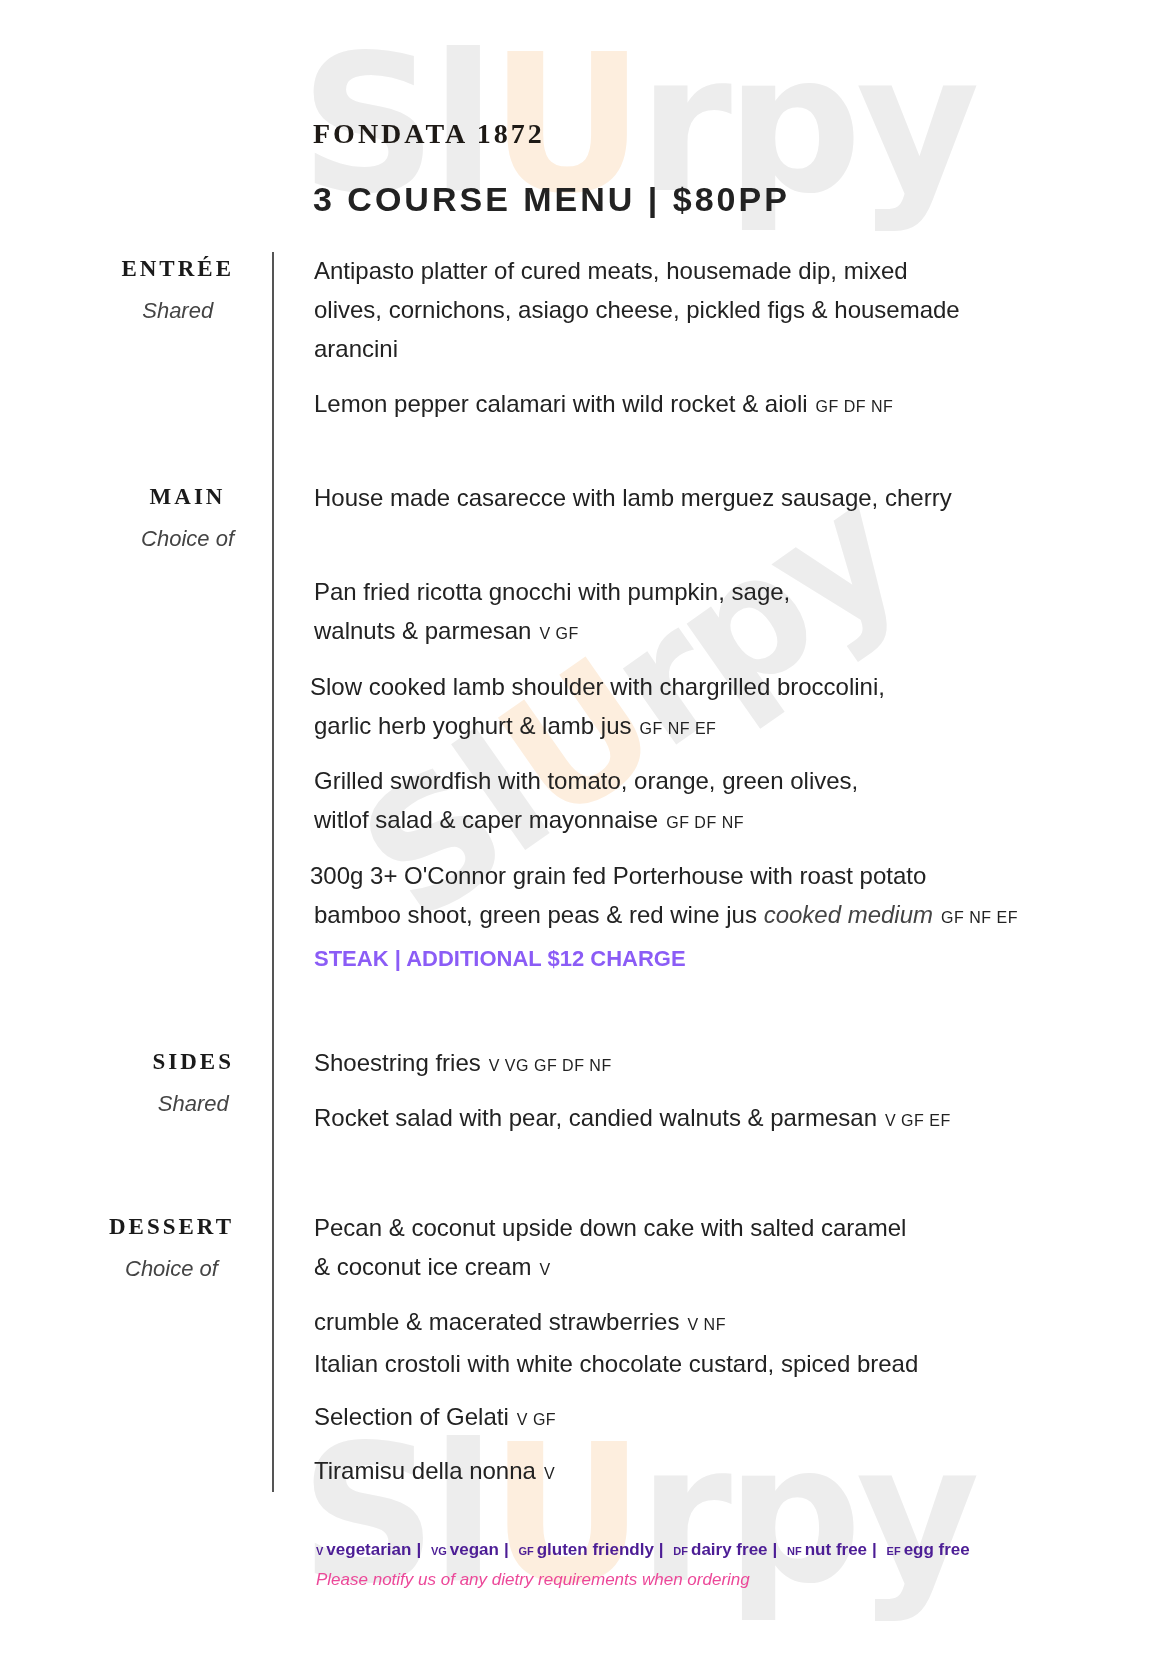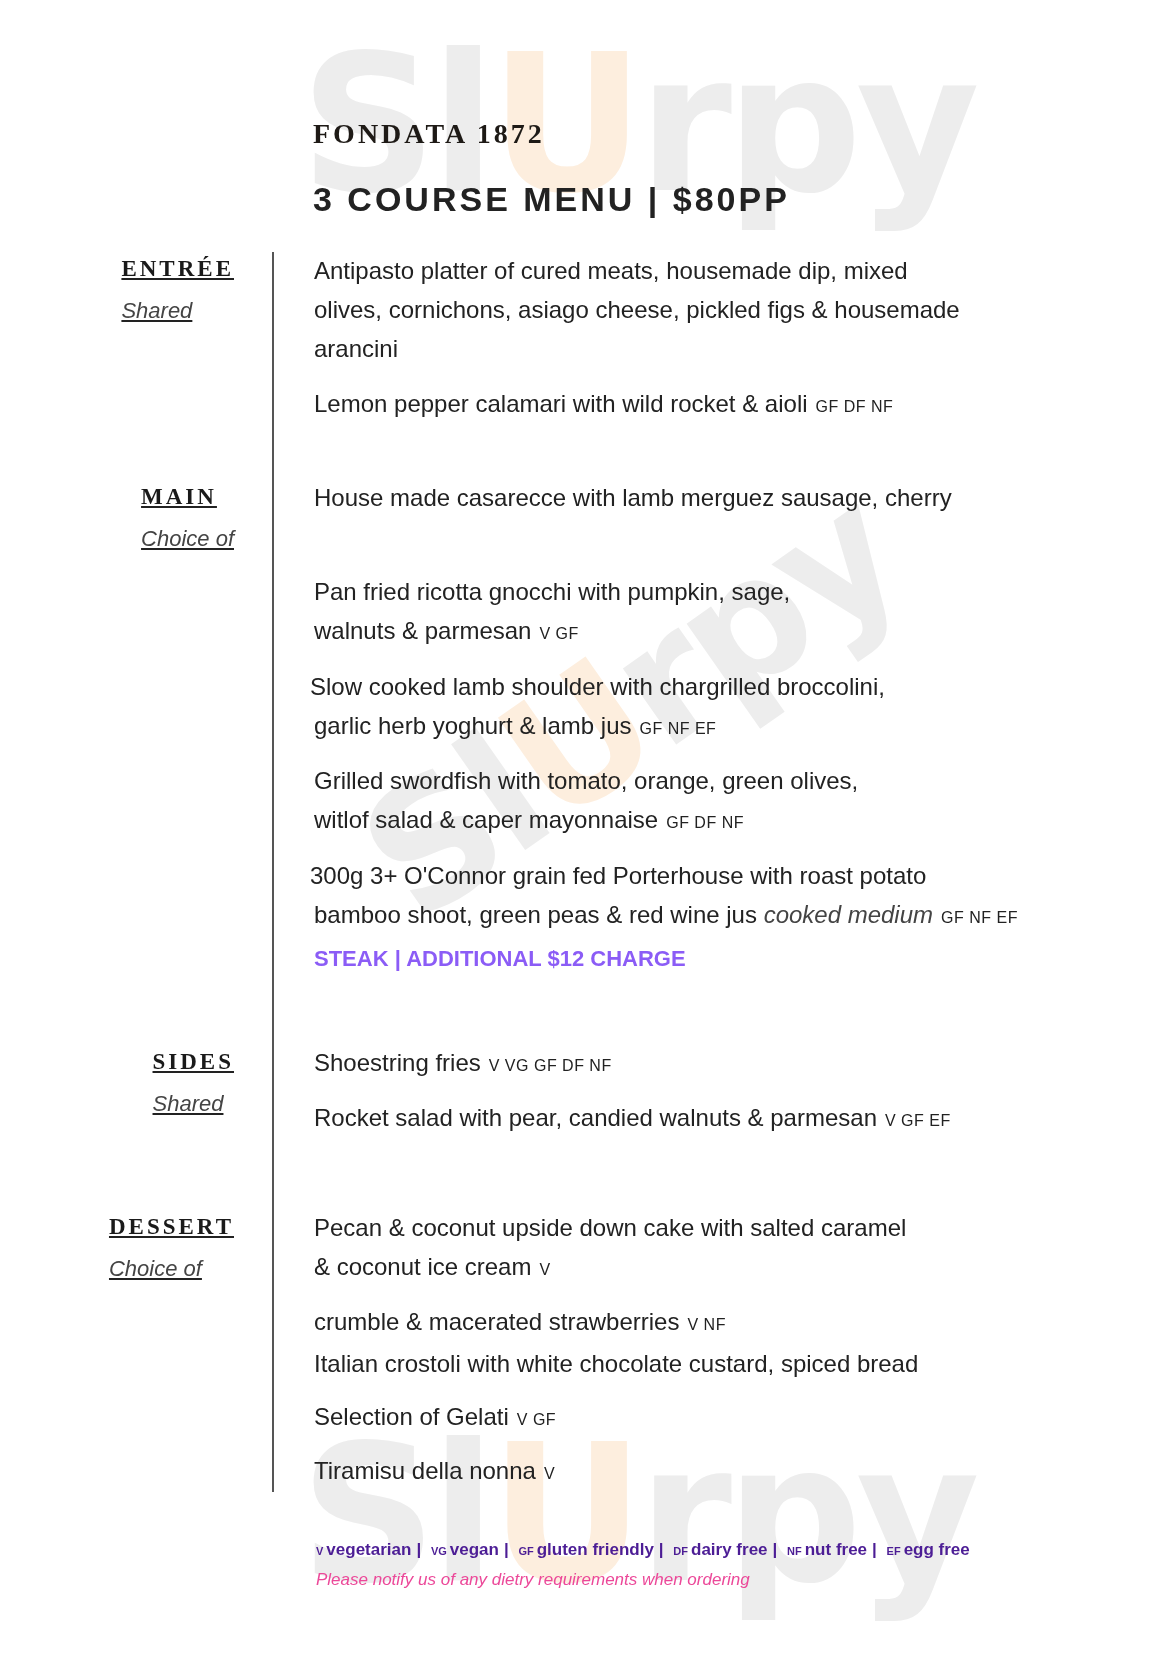--- a/index.html
+++ b/index.html
@@ -15,21 +15,21 @@
   .wm-mid { top: 620px; left: 330px; transform: rotate(-35deg); font-size: 170px; }
   .wm-bot { top: 1420px; }
 
   .content { position: relative; z-index: 1; }
   .title { position: absolute; left: 313px; top: 118px; font-family: "Liberation Serif", "DejaVu Serif", serif;
     font-size: 28px; letter-spacing: 3px; color: #1e1a16; font-weight: bold; }
   .subtitle { position: absolute; left: 313px; top: 180px; font-size: 34px; letter-spacing: 3px; color: #222; font-weight: bold; }
 
   .divider { position: absolute; left: 272px; top: 252px; width: 2px; height: 1240px; background: #555; }
 
-  .section-head { position: absolute; right: 935px; text-align: left; text-decoration: underline; }
+  .section-head { position: absolute; right: 935px; text-align: center; }
   .section-name { font-family: "Liberation Serif", "DejaVu Serif", serif; font-weight: bold; font-size: 23px;
     letter-spacing: 3px; color: #1a1a1a; }
   .section-sub { font-style: italic; font-size: 22px; color: #444; margin-top: 16px; }
 
   .item { position: absolute; left: 314px; font-size: 24px; line-height: 39px; color: #222; width: 820px; }
   .tags { font-size: 16px; letter-spacing: 0.5px; margin-left: 8px; color: #222; }
   .note { font-style: italic; color: #444; }
   .charge { position: absolute; left: 314px; font-weight: bold; font-size: 22px; color: #8b5cf6; }
 
   .legend { position: absolute; left: 316px; top: 1540px; font-size: 17px; color: #4c1d95; font-weight: bold; }

